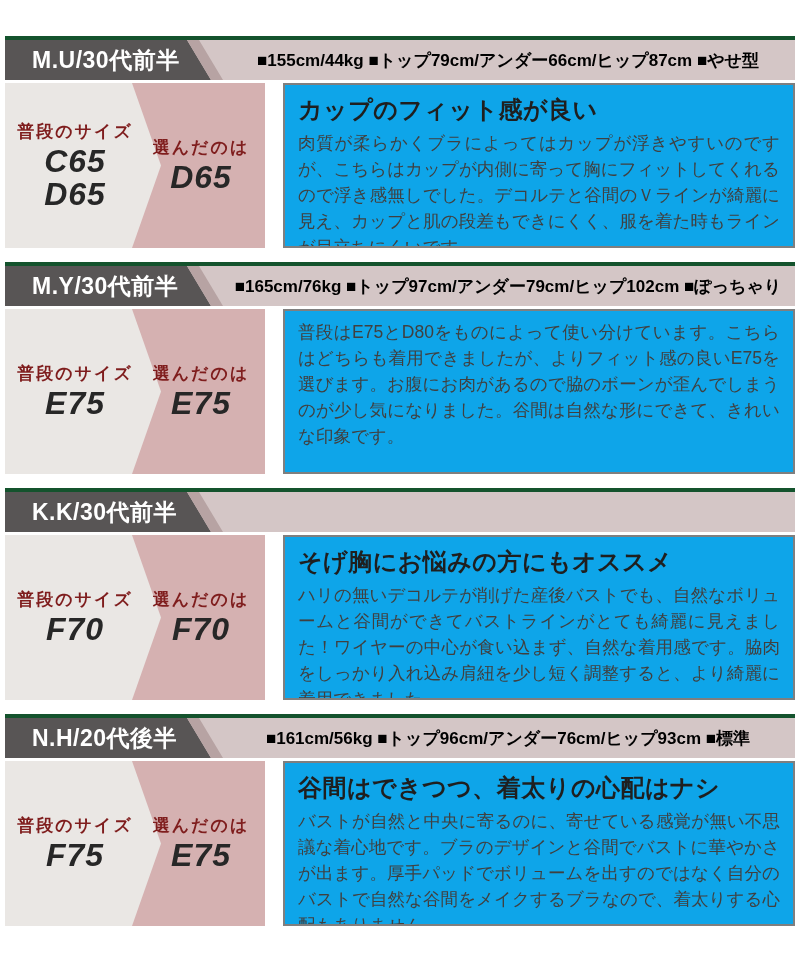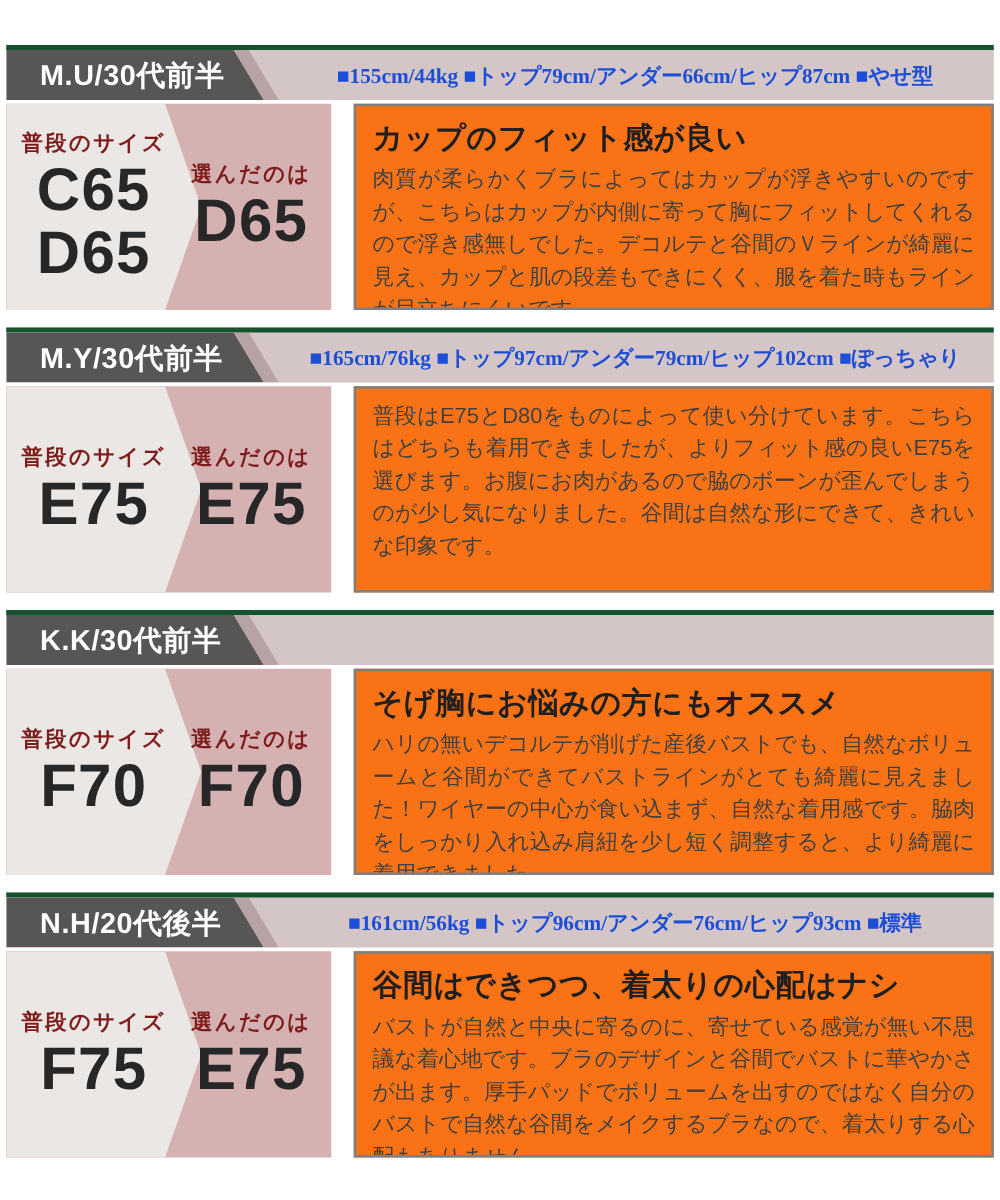--- a/index.html
+++ b/index.html
@@ -32,23 +32,22 @@
     color:#ffffff;font-size:23px;font-weight:700;letter-spacing:.5px;
   }
   .band-stripe{
     position:absolute;left:0;top:0;bottom:0;width:230px;
     background:#b7a3a3;
     clip-path:polygon(182px 0,194px 0,218px 100%,206px 100%);
   }
   .band-meta{
     position:absolute;left:218px;right:2px;top:0;bottom:0;
     display:flex;align-items:center;justify-content:center;
-    font-size:17px;font-weight:700;color:#1d4ed8;
+    font-size:17px;font-weight:700;color:#000000;
     white-space:nowrap;
-    font-family:Liberation Serif, serif;
   }
 
   
   .content{
     display:flex;
     margin-top:3px;
     height:165px;
   }
   .sizes{
     position:relative;
@@ -65,30 +64,30 @@
     position:absolute;top:0;bottom:0;
     display:flex;flex-direction:column;align-items:center;justify-content:center;
   }
   .size-col.usual{left:0;width:140px;}
   .size-col.chosen{left:132px;width:128px;}
   .size-label{
     font-size:17px;font-weight:600;color:#7f1d1d;letter-spacing:2px;
     margin-bottom:2px;white-space:nowrap;
   }
   .size-value{
-    font-size:48px;font-weight:700;color:#272727;line-height:1.04;
-    white-space:pre-line;text-align:right;letter-spacing:1px;
+    font-size:32px;font-weight:700;color:#272727;line-height:1.04;
+    white-space:pre-line;text-align:right;letter-spacing:1px;font-style:italic;
   }
 
   .box{
     flex:1;
     margin-left:18px;
     border:2px solid #7f7f7f;
     box-sizing:border-box;
-    background:#f97316;
+    background:#0ea5e9;
     padding:9px 13px 20px 13px;
     overflow:hidden;
   }
   .box h3{
     margin:0 0 5px 0;
     font-size:24px;font-weight:700;color:#1f1f1f;letter-spacing:.5px;
   }
   .box p{
     margin:0;
     font-size:17.5px;color:#404040;line-height:1.48;

